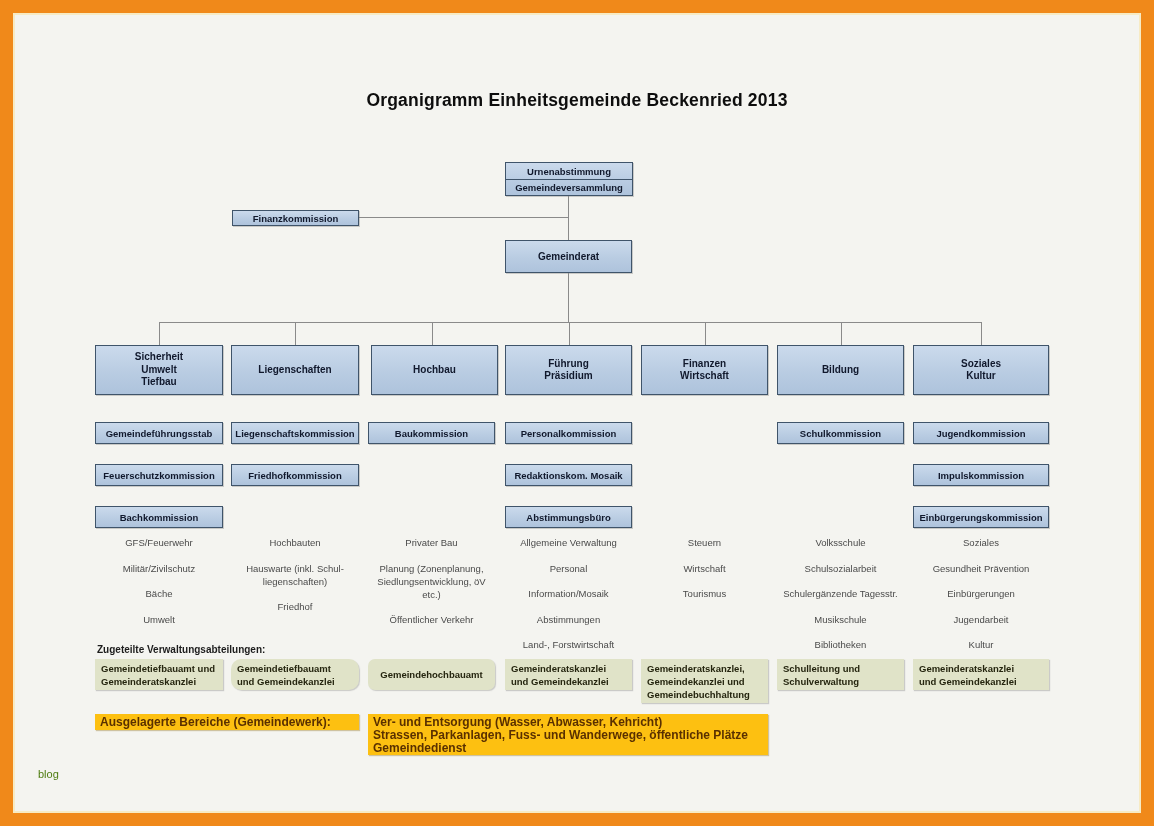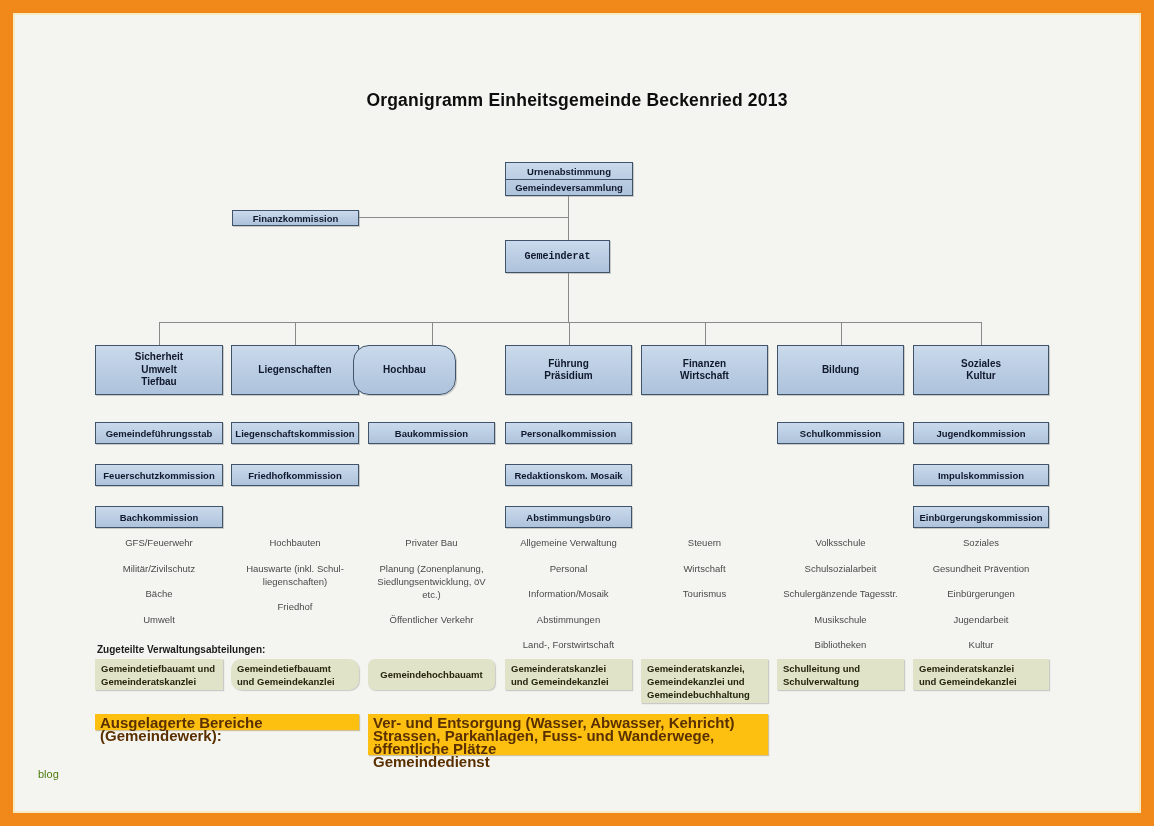--- a/index.html
+++ b/index.html
@@ -49,21 +49,21 @@
     background:var(--adminfill,#e0e3c8);
     color:#25250f;font-weight:bold;font-size:9.5px;line-height:13px;
     padding:2.5px 6px;white-space:pre-line;
     box-shadow:1px 1px 1px rgba(140,140,140,.4);
   }
   .adminbox.single{display:flex;align-items:center;justify-content:center;text-align:center;padding:2.5px 2px;}
   .connector{position:absolute;background:var(--line,#8a8a8a);}
   .label-bold{position:absolute;font-size:10px;font-weight:bold;color:#1c1c1c;}
   .orangebox{
     position:absolute;background:var(--orange,#fdc011);
-    color:#5a3000;font-weight:bold;font-size:15px;line-height:13px;
+    color:#5a3000;font-weight:bold;font-size:12px;line-height:13px;
     padding:1.5px 5px;
     box-shadow:1px 1px 1px rgba(150,120,40,.4);
   }
   .watermark{position:absolute;left:25px;top:755px;font-size:11px;color:#4d7c0f;}
 </style>
 </head>
 <body>
 
 <div class="frame" style="--frame: #f0891a; --page: #f4f4f0; --boxfill: #b9cce2; --boxborder: #3f546a; --adminfill: #e0e3c8; --orange: #fdc011; --line: #8a8a8a;">
   <div class="page">
@@ -73,21 +73,21 @@
     <div class="bluebox stack" style="left:492px;top:149px;width:128px;">
       <div class="stackrow">Urnenabstimmung</div>
       <div class="stackrow">Gemeindeversammlung</div>
     </div>
 
     <div class="connector" style="left:555px;top:183px;width:1px;height:44px;"></div>
     <div class="connector" style="left:346px;top:204px;width:210px;height:1px;"></div>
 
     <div class="bluebox" style="left:219px;top:197px;width:127px;height:16px;font-size:9.5px;">Finanzkommission</div>
 
-    <div class="bluebox" style="left:492px;top:227px;width:105px;height:33px;font-size:10px;font-family:Liberation Mono, monospace;">Gemeinderat</div>
+    <div class="bluebox" style="left:492px;top:227px;width:127px;height:33px;font-size:10px;">Gemeinderat</div>
     <div class="connector" style="left:555px;top:260px;width:1px;height:49px;"></div>
 
     <div class="connector" style="left:146px;top:309px;width:822px;height:1px;"></div>
     <div id="org-columns">
         <div class="connector" style="left: 146px; top: 309px; width: 1px; height: 23px;"></div>
         <div class="bluebox mainbox" style="left: 82px; width: 128px;">Sicherheit
 Umwelt
 Tiefbau</div>
         <div class="commissions" style="left: 82px; width: 128px;">
           <div class="commission">Gemeindeführungsstab</div>
@@ -110,21 +110,21 @@
         </div>
         <div class="tasks" style="left: 218px; width: 128px;">
           <div class="task">Hochbauten</div>
           <div class="task">Hauswarte (inkl. Schul-
 liegenschaften)</div>
           <div class="task">Friedhof</div>
         </div>
         <div class="adminbox" style="left: 218px; width: 128px; border-radius: 10px;">Gemeindetiefbauamt
 und Gemeindekanzlei</div>
         <div class="connector" style="left: 418.5px; top: 309px; width: 1px; height: 23px;"></div>
-        <div class="bluebox mainbox" style="left: 340px; width: 103px; border-radius: 16px;">Hochbau</div>
+        <div class="bluebox mainbox" style="left: 358px; width: 127px;">Hochbau</div>
         <div class="commissions" style="left: 355px; width: 127px;">
           <div class="commission">Baukommission</div>
         </div>
         <div class="tasks" style="left: 355px; width: 127px;">
           <div class="task">Privater Bau</div>
           <div class="task">Planung (Zonenplanung,
 Siedlungsentwicklung, öV etc.)</div>
           <div class="task">Öffentlicher Verkehr</div>
         </div>
         <div class="adminbox single" style="left: 355px; width: 127px; border-radius: 7px;">Gemeindehochbauamt</div>

